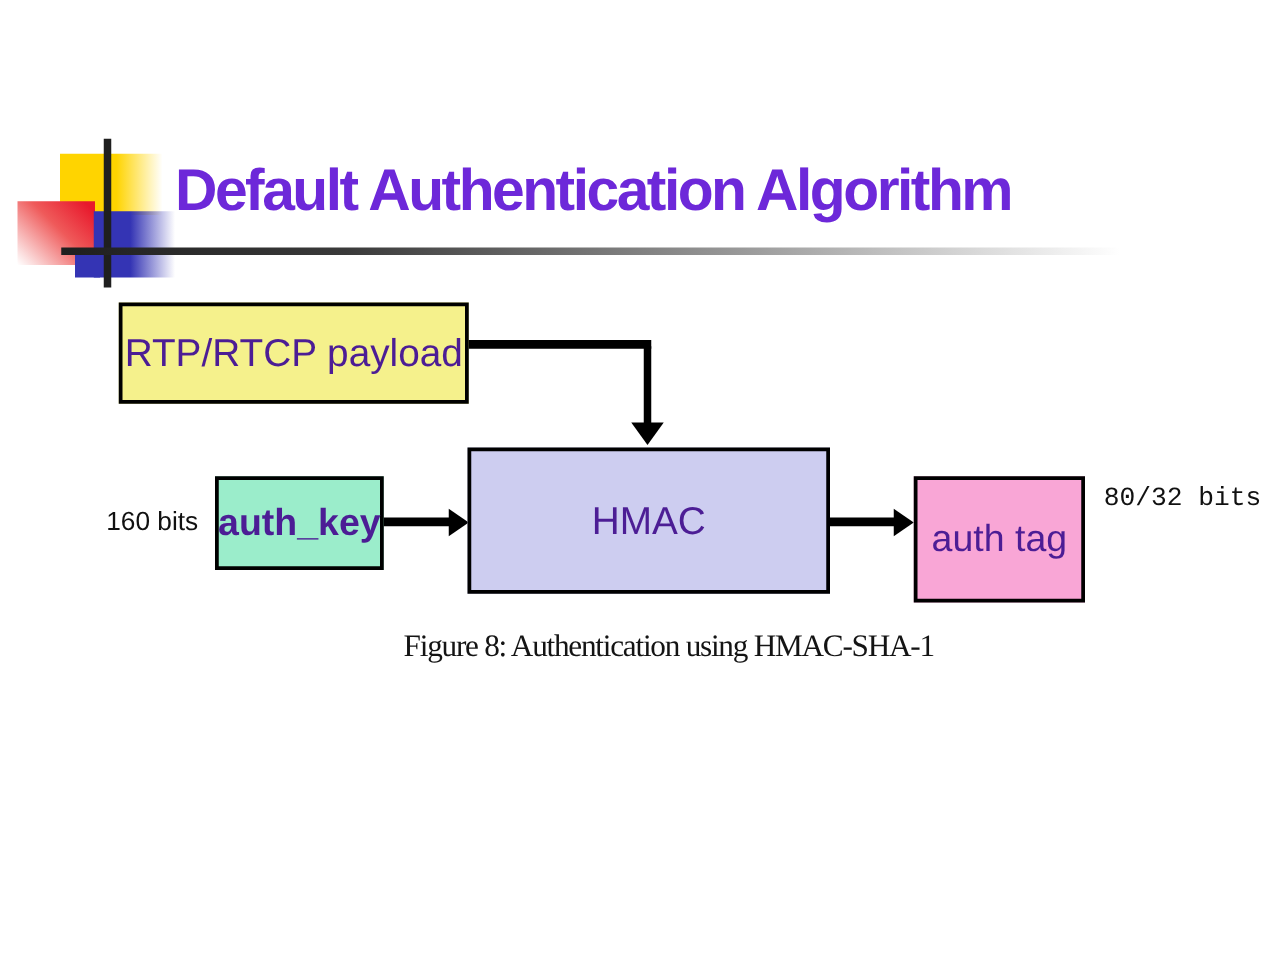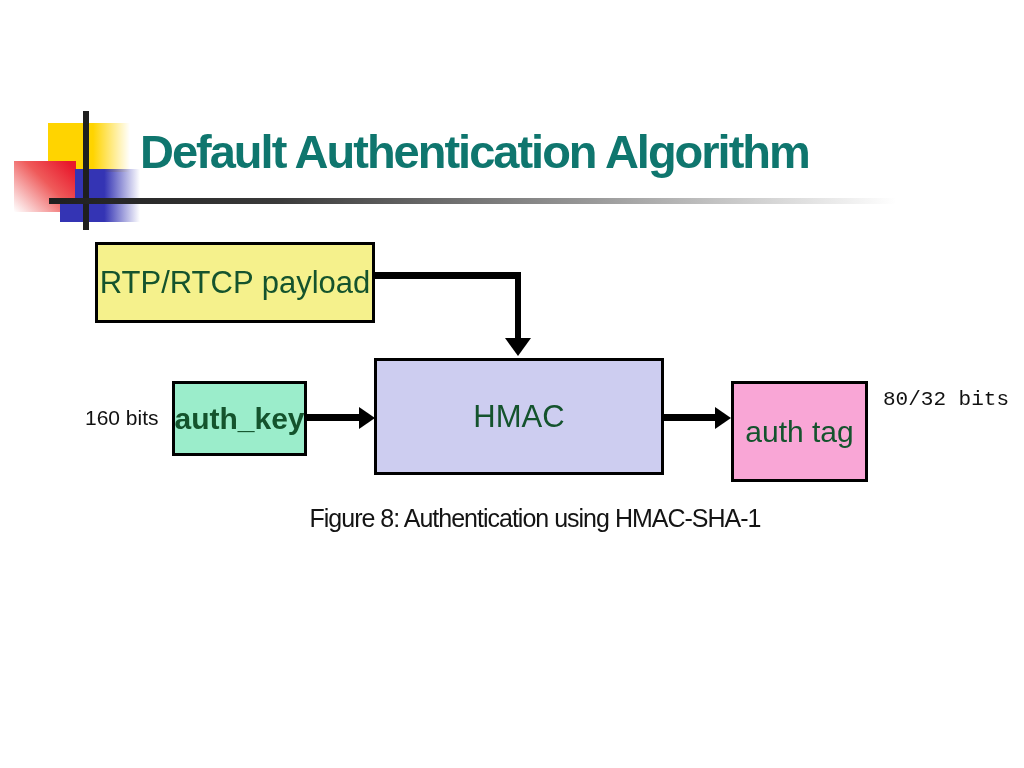--- a/index.html
+++ b/index.html
@@ -18,21 +18,21 @@
   .deco-vline { left:83px; top:111px; width:6px; height:119px; background:#1F1F1F; }
   .deco-hline { left:49px; top:198px; width:911px; height:6px;
     background:linear-gradient(to right, #1F1F1F 0%, #3A3A3A 25%, #9A9A9A 60%, rgba(255,255,255,0) 93%); }
 
   
   .slide-title { left:140px; top:126px; width:820px; font-size:47px; font-weight:bold;
     letter-spacing:-2px; line-height:52px; color:#31319B; }
 
   
   .dbox { border:3px solid #000; display:flex; align-items:center; justify-content:center;
-    color:#14532d; text-align:center; }
+    color:#4c1d95; text-align:center; }
   .box-payload { left:95px;  top:242px; width:280px; height:81px;  font-size:31px; }
   .box-hmac    { left:374px; top:358px; width:290px; height:117px; font-size:31px;
                  flex-direction:column; line-height:40px; }
   .box-authkey { left:172px; top:381px; width:135px; height:75px;  font-size:30px;font-weight:bold; }
   .box-authtag { left:731px; top:381px; width:137px; height:101px;  font-size:30px; }
 
   
   .aline { background:#000; }
   .a-payload-h { left:373px; top:272px; width:148px; height:7px; }
   .a-payload-v { left:515px; top:277px; width:6px;  height:62px; }
@@ -46,34 +46,34 @@
   .a-tag-line  { left:662px; top:414px; width:55px; height:7px; }
   .a-tag-head  { left:715px; top:407px; width:0; height:0;
     border-top:11px solid transparent; border-bottom:11px solid transparent;
     border-left:16px solid #000; }
 
   
   .bits-label { font-size:21px; color:#111; }
   .lbl-160  { left:85px;  top:406px;text-align:center; }
   .lbl-8032 { left:883px; top:388px;font-family:Liberation Mono, monospace; }
   .caption { left:285px; top:500px; width:500px; text-align:center;
-    font-family:Liberation Sans, sans-serif; font-size:25px; letter-spacing:-1px;
+    font-family:Liberation Serif, serif; font-size:25px; letter-spacing:-1px;
     color:#141414; line-height:36px; }
 </style>
 </head>
 <body>
 
 <div class="abs deco-yellow"></div>
 <div class="abs deco-red"></div>
 <div class="abs deco-blue-main"></div>
 <div class="abs deco-blue-tab"></div>
 <div class="abs deco-vline"></div>
 <div class="abs deco-hline"></div>
 
-<h1 class="abs slide-title" style="color: #0f766e;">Default Authentication Algorithm</h1>
+<h1 class="abs slide-title" style="color: #6d28d9;">Default Authentication Algorithm</h1>
 
 <div class="abs aline a-payload-h"></div>
 <div class="abs aline a-payload-v"></div>
 <div class="abs a-head-down"></div>
 
 <div class="abs aline a-key-line"></div>
 <div class="abs a-key-head"></div>
 
 <div class="abs aline a-tag-line"></div>
 <div class="abs a-tag-head"></div>

